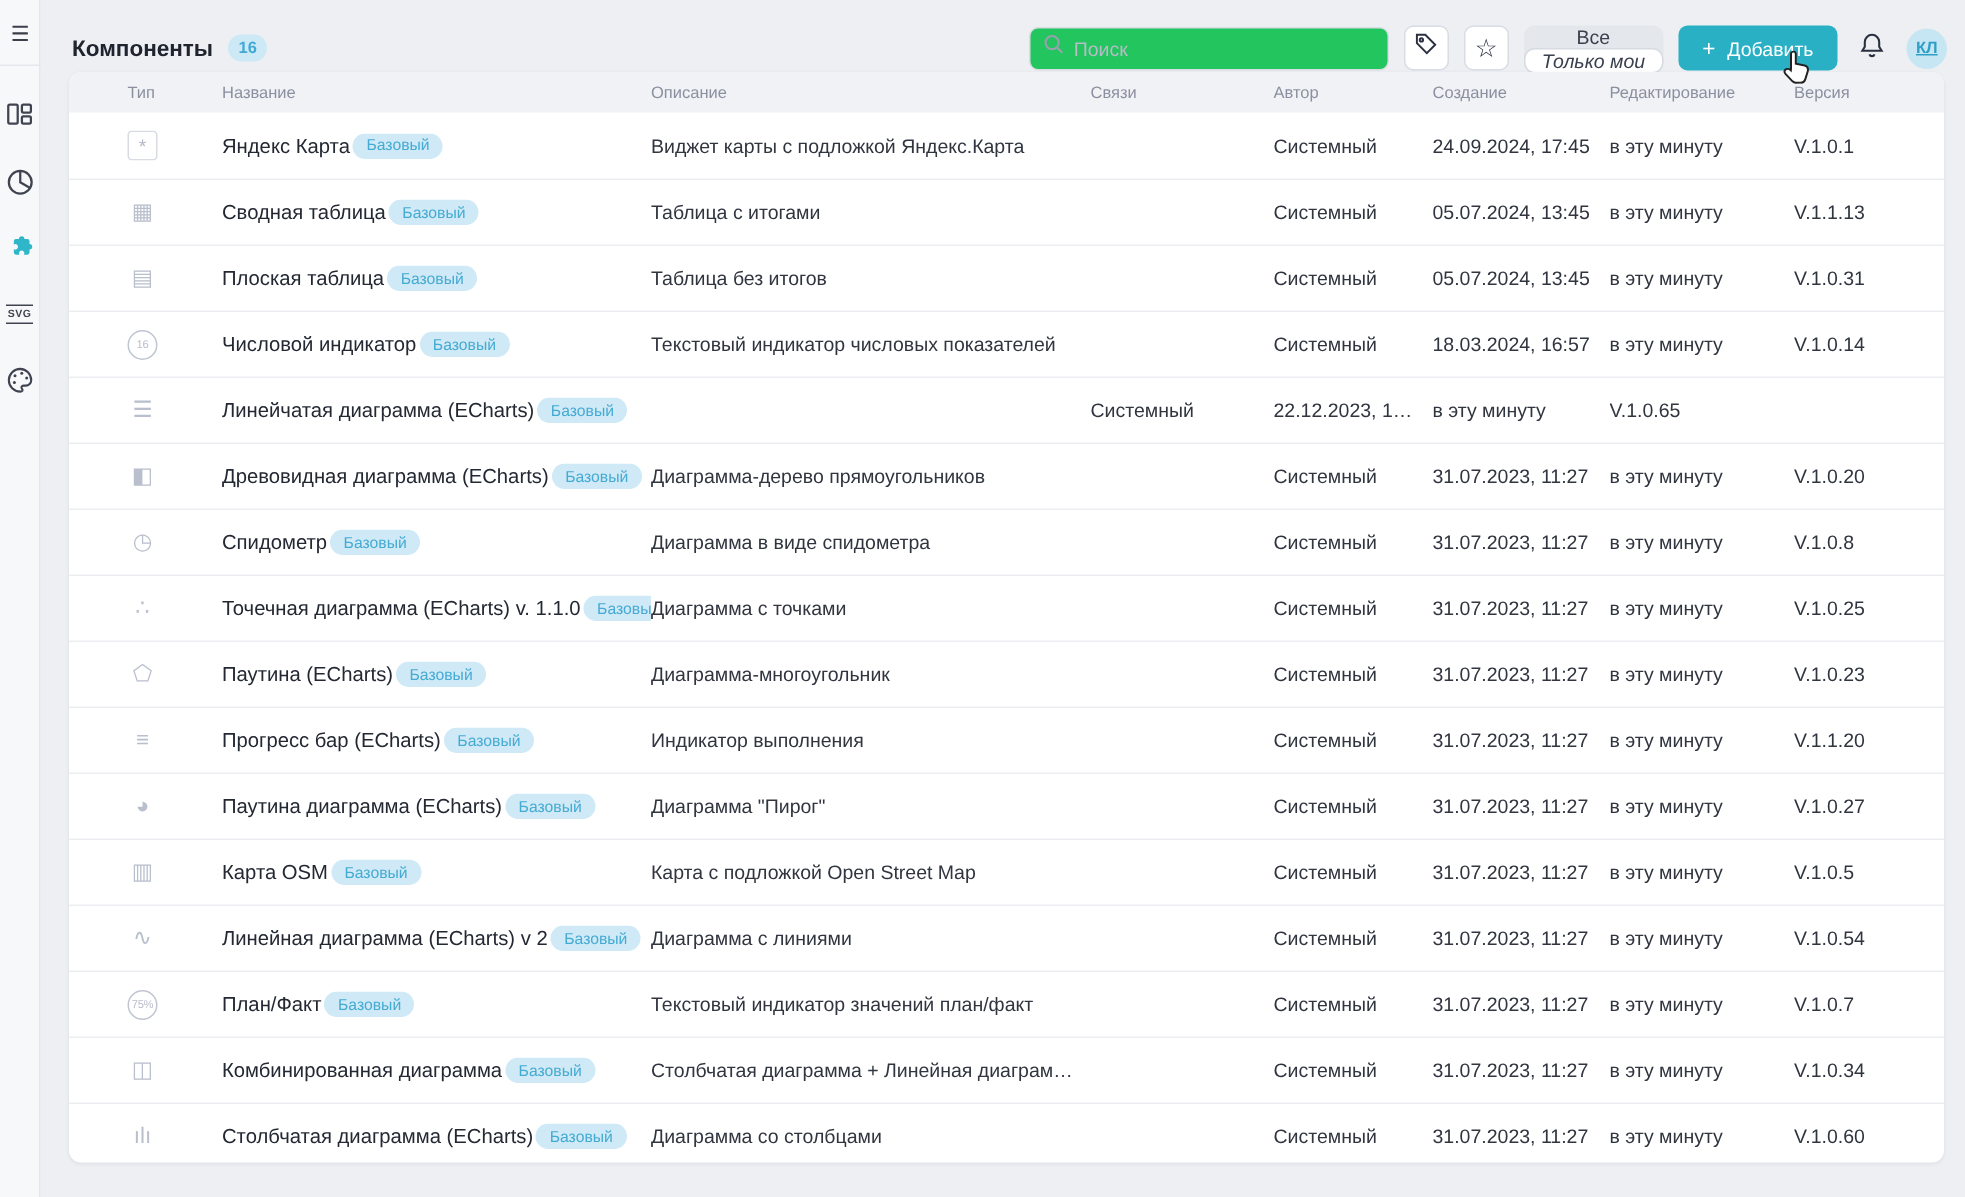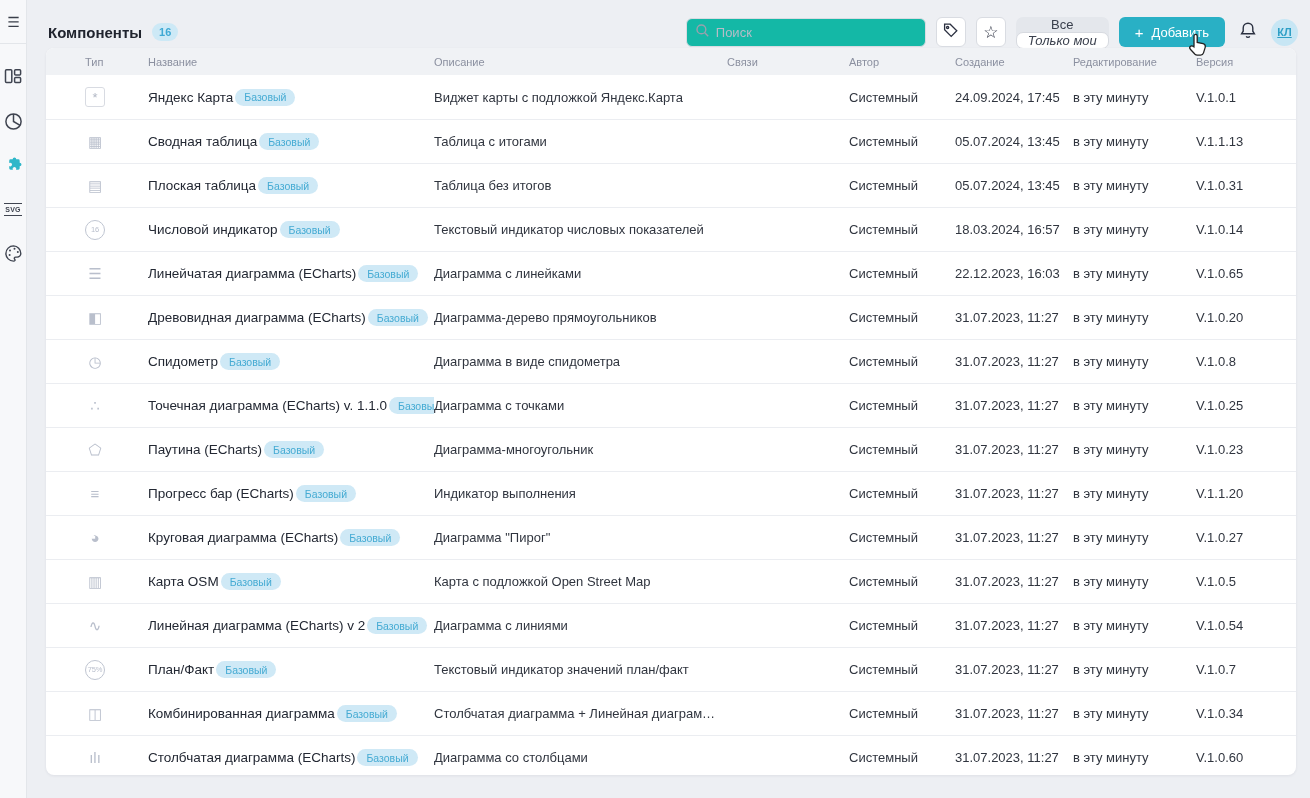--- a/index.html
+++ b/index.html
@@ -17,21 +17,21 @@
   .svg-chip { font-size:7px; font-weight:bold; color:#3f4450; letter-spacing:.3px;
     border-top:1.4px solid #3f4450; border-bottom:1.4px solid #3f4450; padding:2px 1px; }
 
   
   .topbar { position:absolute; left:27px; top:0; right:0; height:48px;
     display:flex; align-items:center; padding:16px 12px 0 21px; }
   .page-title { font-size:15px; font-weight:700; color:#20242e; }
   .count-badge { margin-left:10px; background:#cde9f6; color:#3fa9d4; font-size:11px;
     border-radius:10px; padding:3px 7px; font-weight:600; }
   .top-right { margin-left:auto; display:flex; align-items:center; gap:10px; }
-  .search-box { width:240px; height:29px; background:#14b8a6; border:1px solid #d9dce2; border-radius:6px;
+  .search-box { width:240px; height:29px; background:#22c55e; border:1px solid #d9dce2; border-radius:6px;
     display:flex; align-items:center; padding:0 8px; gap:6px; }
   .search-box input { border:none; outline:none; flex:1; font-size:13px; color:#262b36;
     font-family:"Liberation Sans", sans-serif; background:transparent; }
   .search-box input::placeholder { color:#b7bcc7; }
   .icon-btn { width:30px; height:30px; background:#fff; border:1px solid #d9dce2; border-radius:6px;
     display:flex; align-items:center; justify-content:center; cursor:pointer; }
   .star-glyph { font-size:17px; color:#2b3040; line-height:1; }
   .seg-group { height:30px; background:#e4e7ec; border-radius:7px; display:flex; align-items:center;flex-direction:column; }
   .seg { font-size:13px; color:#3a404d; padding:0 11px; height:30px; display:flex; align-items:center;
     cursor:pointer; border-radius:7px; }
@@ -240,21 +240,20 @@
   </div>
 
   <div class="grid-row row">
     <div class="cell">
       <span class="type-icon shape-plain">☰</span>
     </div>
     <div class="cell name-cell">
       <span class="comp-name">Линейчатая диаграмма (ECharts)</span>
       <span class="badge">Базовый</span>
     </div>
-    <div class="cell">Диаграмма с линейками</div>
     <div class="cell"></div>
     <div class="cell">Системный</div>
     <div class="cell">22.12.2023, 16:03</div>
     <div class="cell">в эту минуту</div>
     <div class="cell">V.1.0.65</div>
   </div>
 
   <div class="grid-row row">
     <div class="cell">
       <span class="type-icon shape-plain">◧</span>
@@ -333,21 +332,21 @@
     <div class="cell">31.07.2023, 11:27</div>
     <div class="cell">в эту минуту</div>
     <div class="cell">V.1.1.20</div>
   </div>
 
   <div class="grid-row row">
     <div class="cell">
       <span class="type-icon shape-plain">◕</span>
     </div>
     <div class="cell name-cell">
-      <span class="comp-name">Круговая диаграмма (ECharts)</span>
+      <span class="comp-name">Паутина диаграмма (ECharts)</span>
       <span class="badge">Базовый</span>
     </div>
     <div class="cell">Диаграмма "Пирог"</div>
     <div class="cell"></div>
     <div class="cell">Системный</div>
     <div class="cell">31.07.2023, 11:27</div>
     <div class="cell">в эту минуту</div>
     <div class="cell">V.1.0.27</div>
   </div>
 

